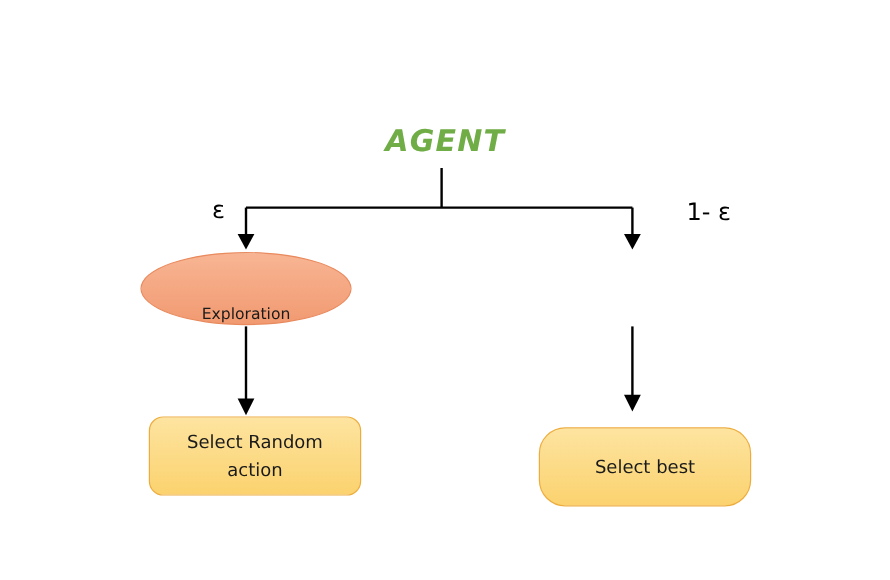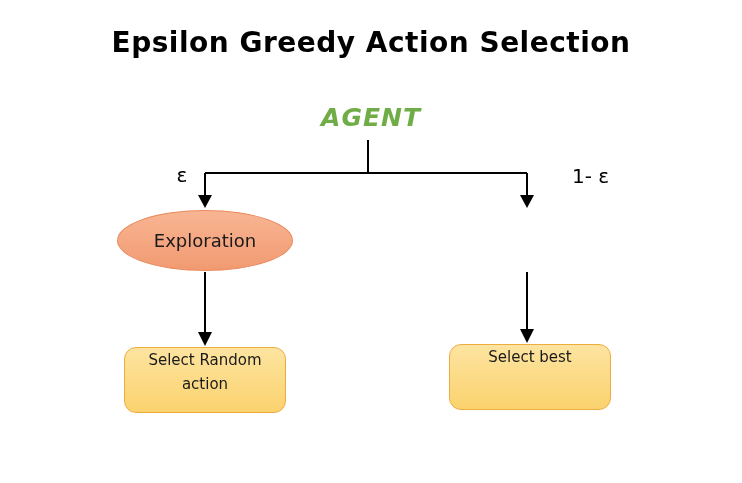--- a/index.html
+++ b/index.html
@@ -56,58 +56,57 @@
   .ellipse {
     position: absolute;
     width: 176px;
     height: 61px;
     border-radius: 50%;
     border: 1px solid var(--ellipse-border, #e98a5e);
     background: linear-gradient(to bottom,
                 var(--ellipse-fill-top, #f8b593),
                 var(--ellipse-fill-bottom, #f19a71));
     display: flex;
-    align-items: center;
+    align-items: flex-end;
     justify-content: center;
-    font-size: 18px;
+    font-size: 13px;
     color: #1a1a1a;
     box-sizing: border-box;
   }
   .ellipse-left  { left: 117px; top: 210px; }
   .ellipse-right { left: 439px; top: 210px; }
   .action-box {
     position: absolute;
-    width: 162px;
+    width: 177px;
     height: 66px;
     border-radius: 12px;
     border: 1.5px solid var(--box-border, #edad3e);
     background: linear-gradient(to bottom,
                 var(--box-fill-top, #fde4a0),
                 var(--box-fill-bottom, #fbd26e));
     display: flex;
     flex-direction: column;
     align-items: center;
-    justify-content: flex-start;
+    justify-content: center;
     font-size: 15px;
     line-height: 24px;
     color: #1a1a1a;
     text-align: center;
     box-sizing: border-box;
   }
   .box-left  { left: 124px; top: 347px; }
-  .box-right { left: 449px; top: 344px; }
+  .box-right { left: 449px; top: 356px; border-radius: 22px; }
   .line { stroke: var(--line-color, #000000); stroke-width: 2; fill: none; }
   .arrowhead { fill: var(--line-color, #000000); stroke: none; }
 </style>
 </head>
 <body>
 
 <div class="canvas">
 
-  <div class="title">Epsilon Greedy Action Selection</div>
 
   <div class="agent-label">AGENT</div>
 
   <svg class="svg-overlay" viewBox="0 0 742 483">
 
     <path class="line" d="M368 140 V173"></path>
 
     <path class="line" d="M205 173 H527"></path>
 
     <path class="line" d="M205 173 V196"></path>

